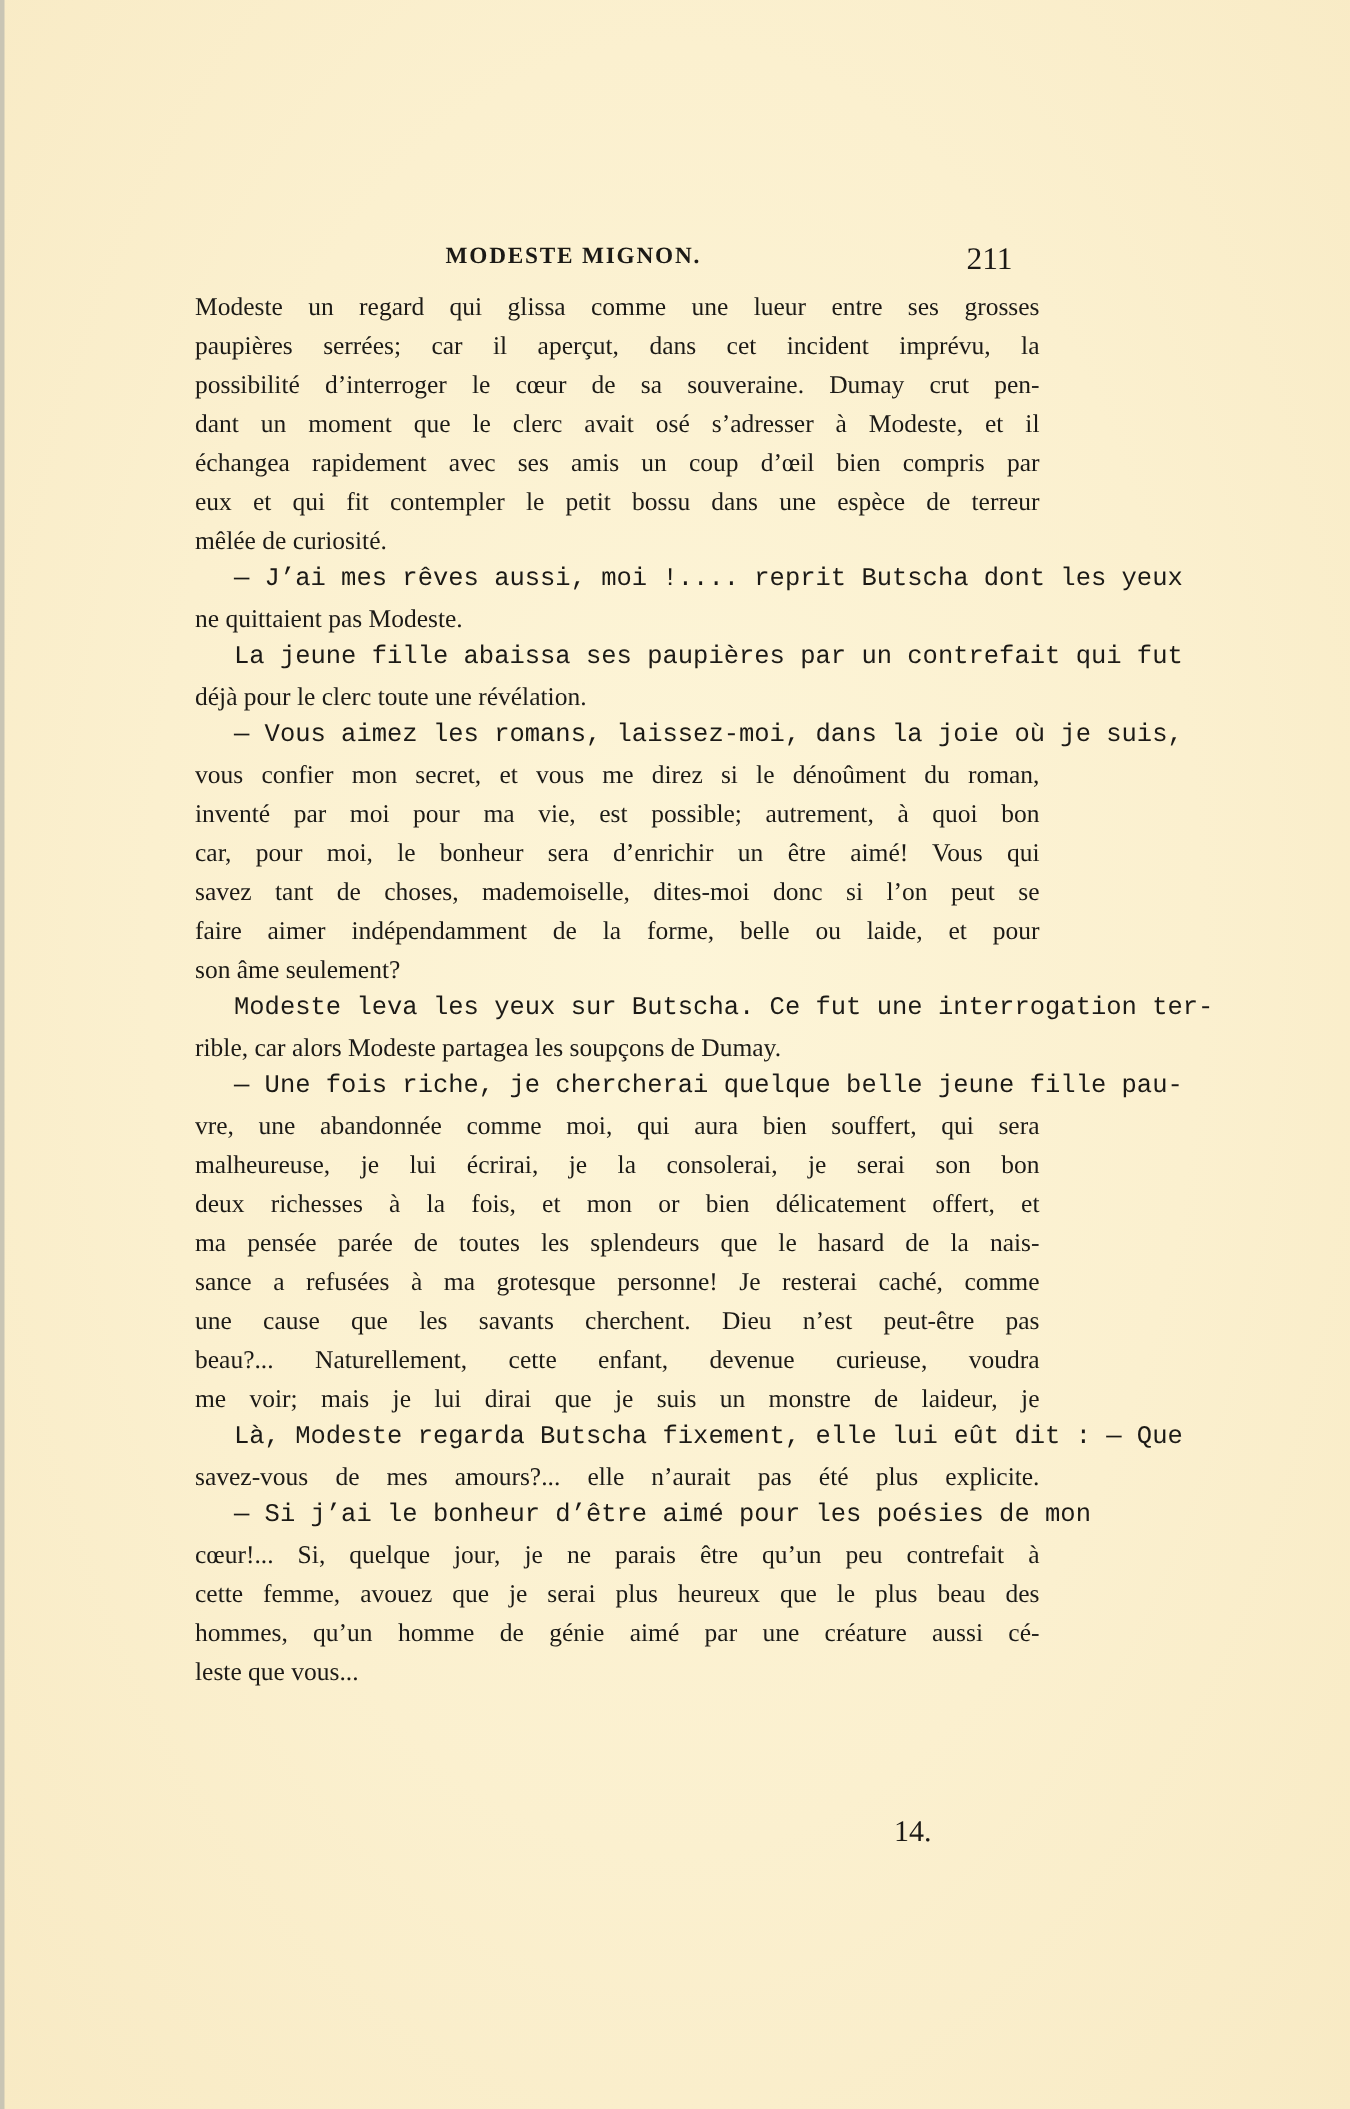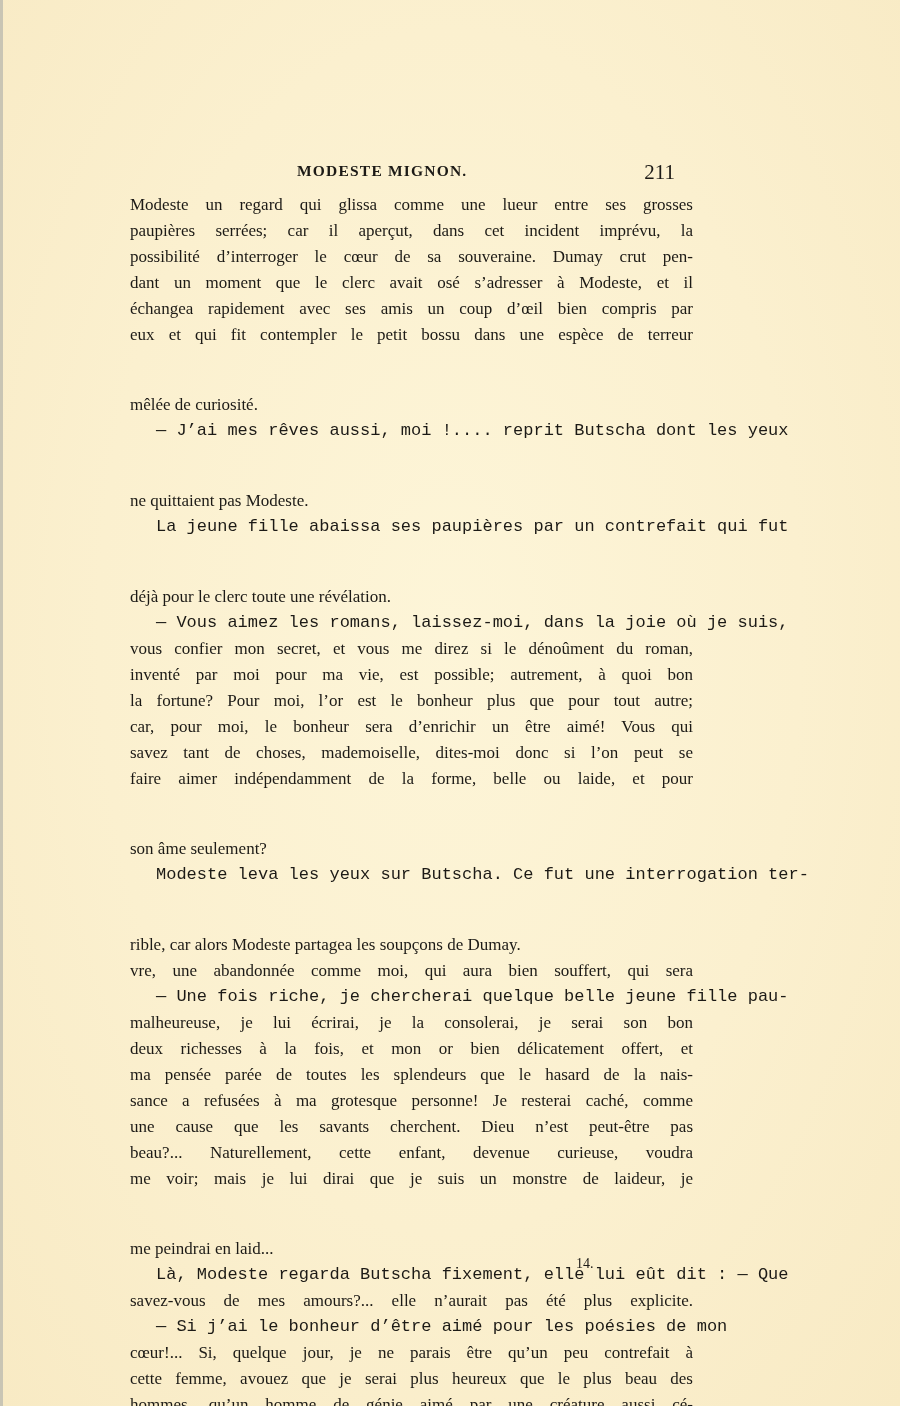--- a/index.html
+++ b/index.html
@@ -58,32 +58,30 @@
     .line {
       height: 26px;
       line-height: 26px;
       font-size: 17px;
       white-space: nowrap;
       text-align: justify;
       text-align-last: justify;
     }
     .line.last {
       text-align-last: left;
-      margin-top: 44px;
     }
     .line.indent {
       padding-left: 26px;
       font-family: Liberation Mono, monospace;
     }
     .signature {
       position: absolute;
-      left: 576px;
+      left: 596px;
       top: 1210px;
-      font-size: 14px;
-      margin-top: 46px;
+      font-size: 20px;
     }
   </style>
 </head>
 <body>
 
 <div class="page">
   <div class="left-edge"></div>
 
   <div class="running-head">
     <span class="running-title">MODESTE MIGNON.</span>
@@ -98,37 +96,35 @@
       <div class="line">échangea rapidement avec ses amis un coup d’œil bien compris par</div>
       <div class="line">eux et qui fit contempler le petit bossu dans une espèce de terreur</div>
       <div class="line last">mêlée de curiosité.</div>
       <div class="line indent">— J’ai mes rêves aussi, moi !.... reprit Butscha dont les yeux</div>
       <div class="line last">ne quittaient pas Modeste.</div>
       <div class="line indent">La jeune fille abaissa ses paupières par un contrefait qui fut</div>
       <div class="line last">déjà pour le clerc toute une révélation.</div>
       <div class="line indent">— Vous aimez les romans, laissez-moi, dans la joie où je suis,</div>
       <div class="line">vous confier mon secret, et vous me direz si le dénoûment du roman,</div>
       <div class="line">inventé par moi pour ma vie, est possible; autrement, à quoi bon</div>
-      <div class="line">la fortune? Pour moi, l’or est le bonheur plus que pour tout autre;</div>
       <div class="line">car, pour moi, le bonheur sera d’enrichir un être aimé! Vous qui</div>
       <div class="line">savez tant de choses, mademoiselle, dites-moi donc si l’on peut se</div>
       <div class="line">faire aimer indépendamment de la forme, belle ou laide, et pour</div>
       <div class="line last">son âme seulement?</div>
       <div class="line indent">Modeste leva les yeux sur Butscha. Ce fut une interrogation ter-</div>
       <div class="line last">rible, car alors Modeste partagea les soupçons de Dumay.</div>
+      <div class="line indent">— Une fois riche, je chercherai quelque belle jeune fille pau-</div>
       <div class="line">vre, une abandonnée comme moi, qui aura bien souffert, qui sera</div>
-      <div class="line indent">— Une fois riche, je chercherai quelque belle jeune fille pau-</div>
       <div class="line">malheureuse, je lui écrirai, je la consolerai, je serai son bon</div>
       <div class="line">deux richesses à la fois, et mon or bien délicatement offert, et</div>
       <div class="line">ma pensée parée de toutes les splendeurs que le hasard de la nais-</div>
       <div class="line">sance a refusées à ma grotesque personne! Je resterai caché, comme</div>
       <div class="line">une cause que les savants cherchent. Dieu n’est peut-être pas</div>
       <div class="line">beau?... Naturellement, cette enfant, devenue curieuse, voudra</div>
       <div class="line">me voir; mais je lui dirai que je suis un monstre de laideur, je</div>
-      <div class="line last">me peindrai en laid...</div>
       <div class="line indent">Là, Modeste regarda Butscha fixement, elle lui eût dit : — Que</div>
       <div class="line">savez-vous de mes amours?... elle n’aurait pas été plus explicite.</div>
       <div class="line indent">— Si j’ai le bonheur d’être aimé pour les poésies de mon</div>
       <div class="line">cœur!... Si, quelque jour, je ne parais être qu’un peu contrefait à</div>
       <div class="line">cette femme, avouez que je serai plus heureux que le plus beau des</div>
       <div class="line">hommes, qu’un homme de génie aimé par une créature aussi cé-</div>
       <div class="line last">leste que vous...</div>
     </div>
 
   <div class="signature">14.</div>

